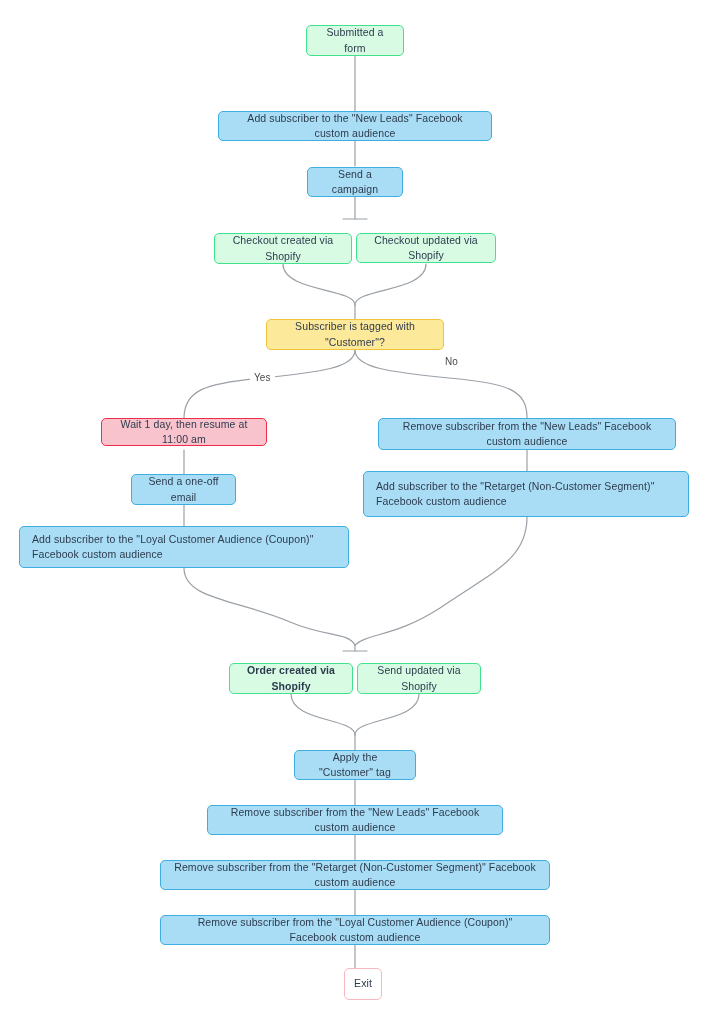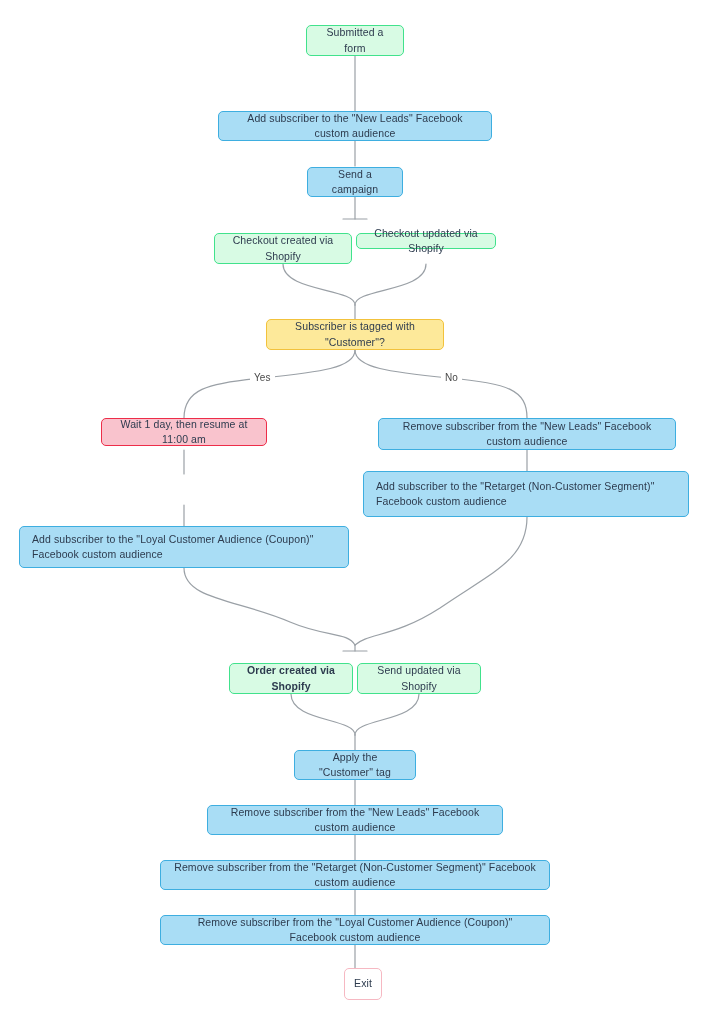--- a/index.html
+++ b/index.html
@@ -134,36 +134,39 @@
   </div>
 
   <div class="node trigger center" style="left:214px; top:233px; width:138px; height:31px;">
     <span>Checkout created via Shopify</span>
   </div>
 
   <div class="node action center" style="left:307px; top:167px; width:96px; height:30px;">
     <span>Send a campaign</span>
   </div>
 
-  <div class="node trigger center" style="left:356px; top:233px; width:140px; height:16px;">
+  <div class="node trigger center" style="left:356px; top:233px; width:140px; height:30px;">
     <span>Checkout updated via Shopify</span>
   </div>
 
   <div class="node condition center" style="left:266px; top:319px; width:178px; height:31px;">
     <span>Subscriber is tagged with "Customer"?</span>
   </div>
 
   <div class="edge-label" style="left:250px; top:372px;">Yes</div>
 
-  <div class="edge-label" style="left:441px; top:372px;">No</div>
+  <div class="edge-label" style="left:441px; top:356px;">No</div>
 
   <div class="node delay center" style="left:101px; top:418px; width:166px; height:28px;">
     <span>Wait 1 day, then resume at 11:00 am</span>
   </div>
 
+  <div class="node action center" style="left:131px; top:474px; width:105px; height:31px;">
+    <span>Send a one-off email</span>
+  </div>
 
   <div class="node action leftal" style="left:19px; top:526px; width:330px; height:42px;">
     <span>Add subscriber to the "Loyal Customer Audience (Coupon)" Facebook custom audience</span>
   </div>
 
   <div class="node action center" style="left:378px; top:418px; width:298px; height:32px;">
     <span>Remove subscriber from the "New Leads" Facebook custom audience</span>
   </div>
 
   <div class="node action leftal" style="left:363px; top:471px; width:326px; height:46px;">

